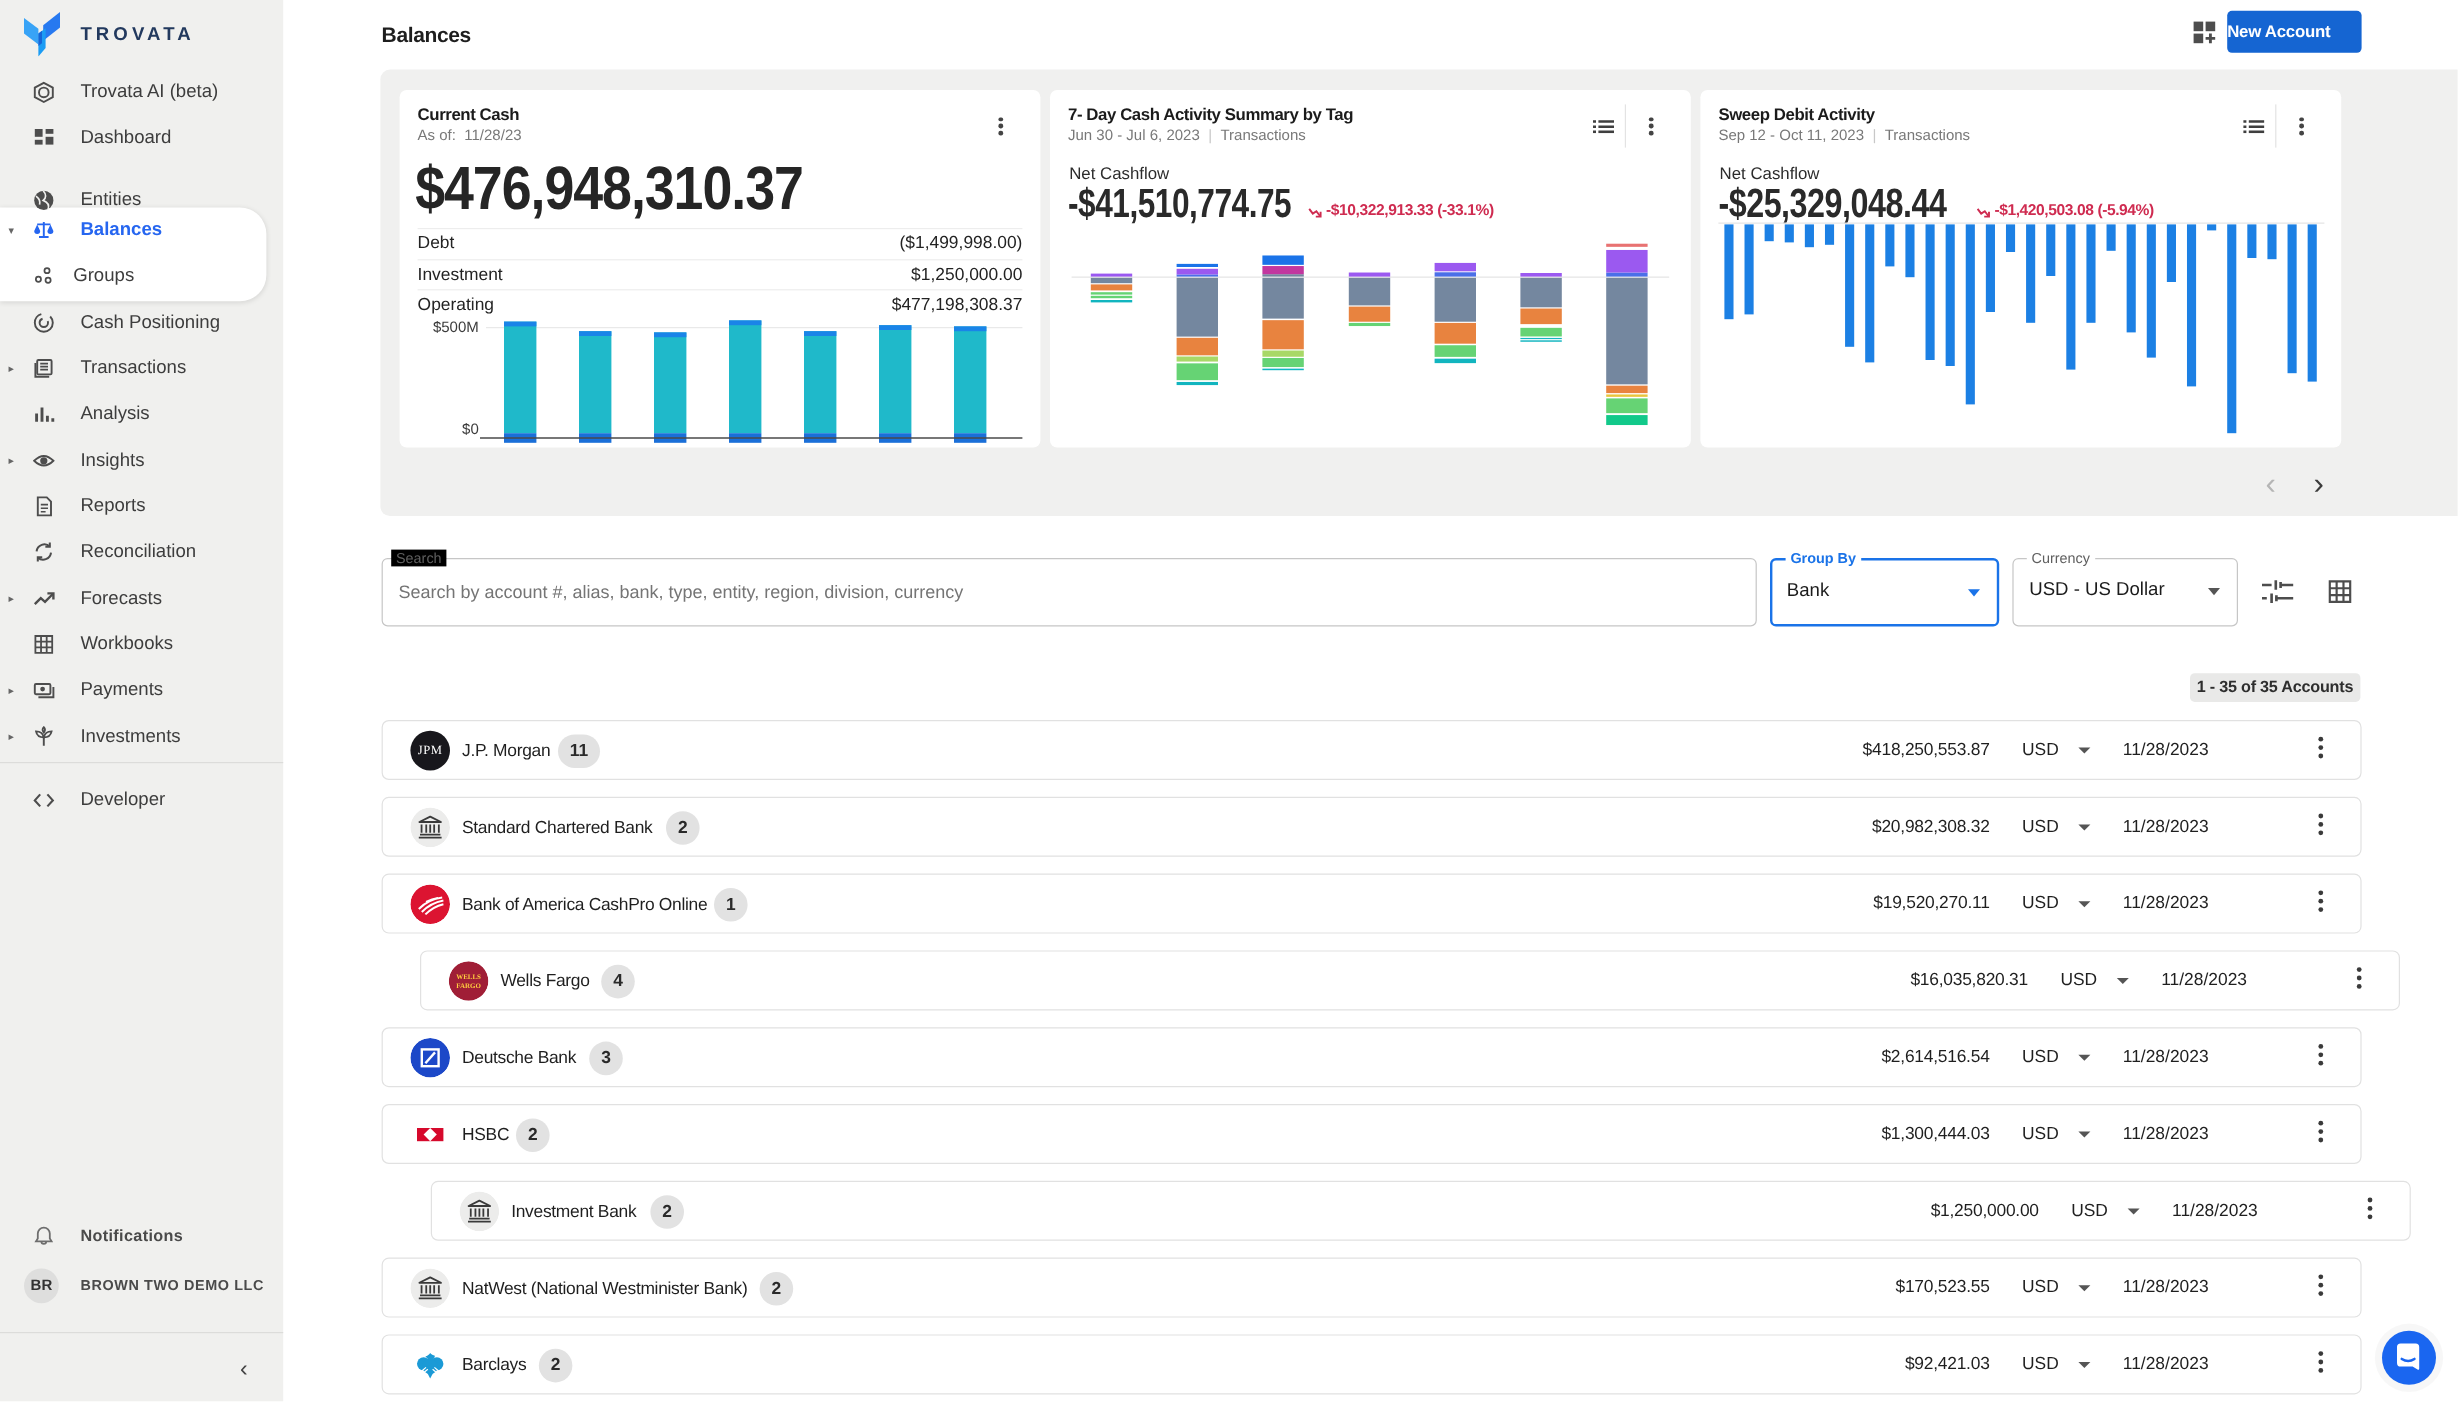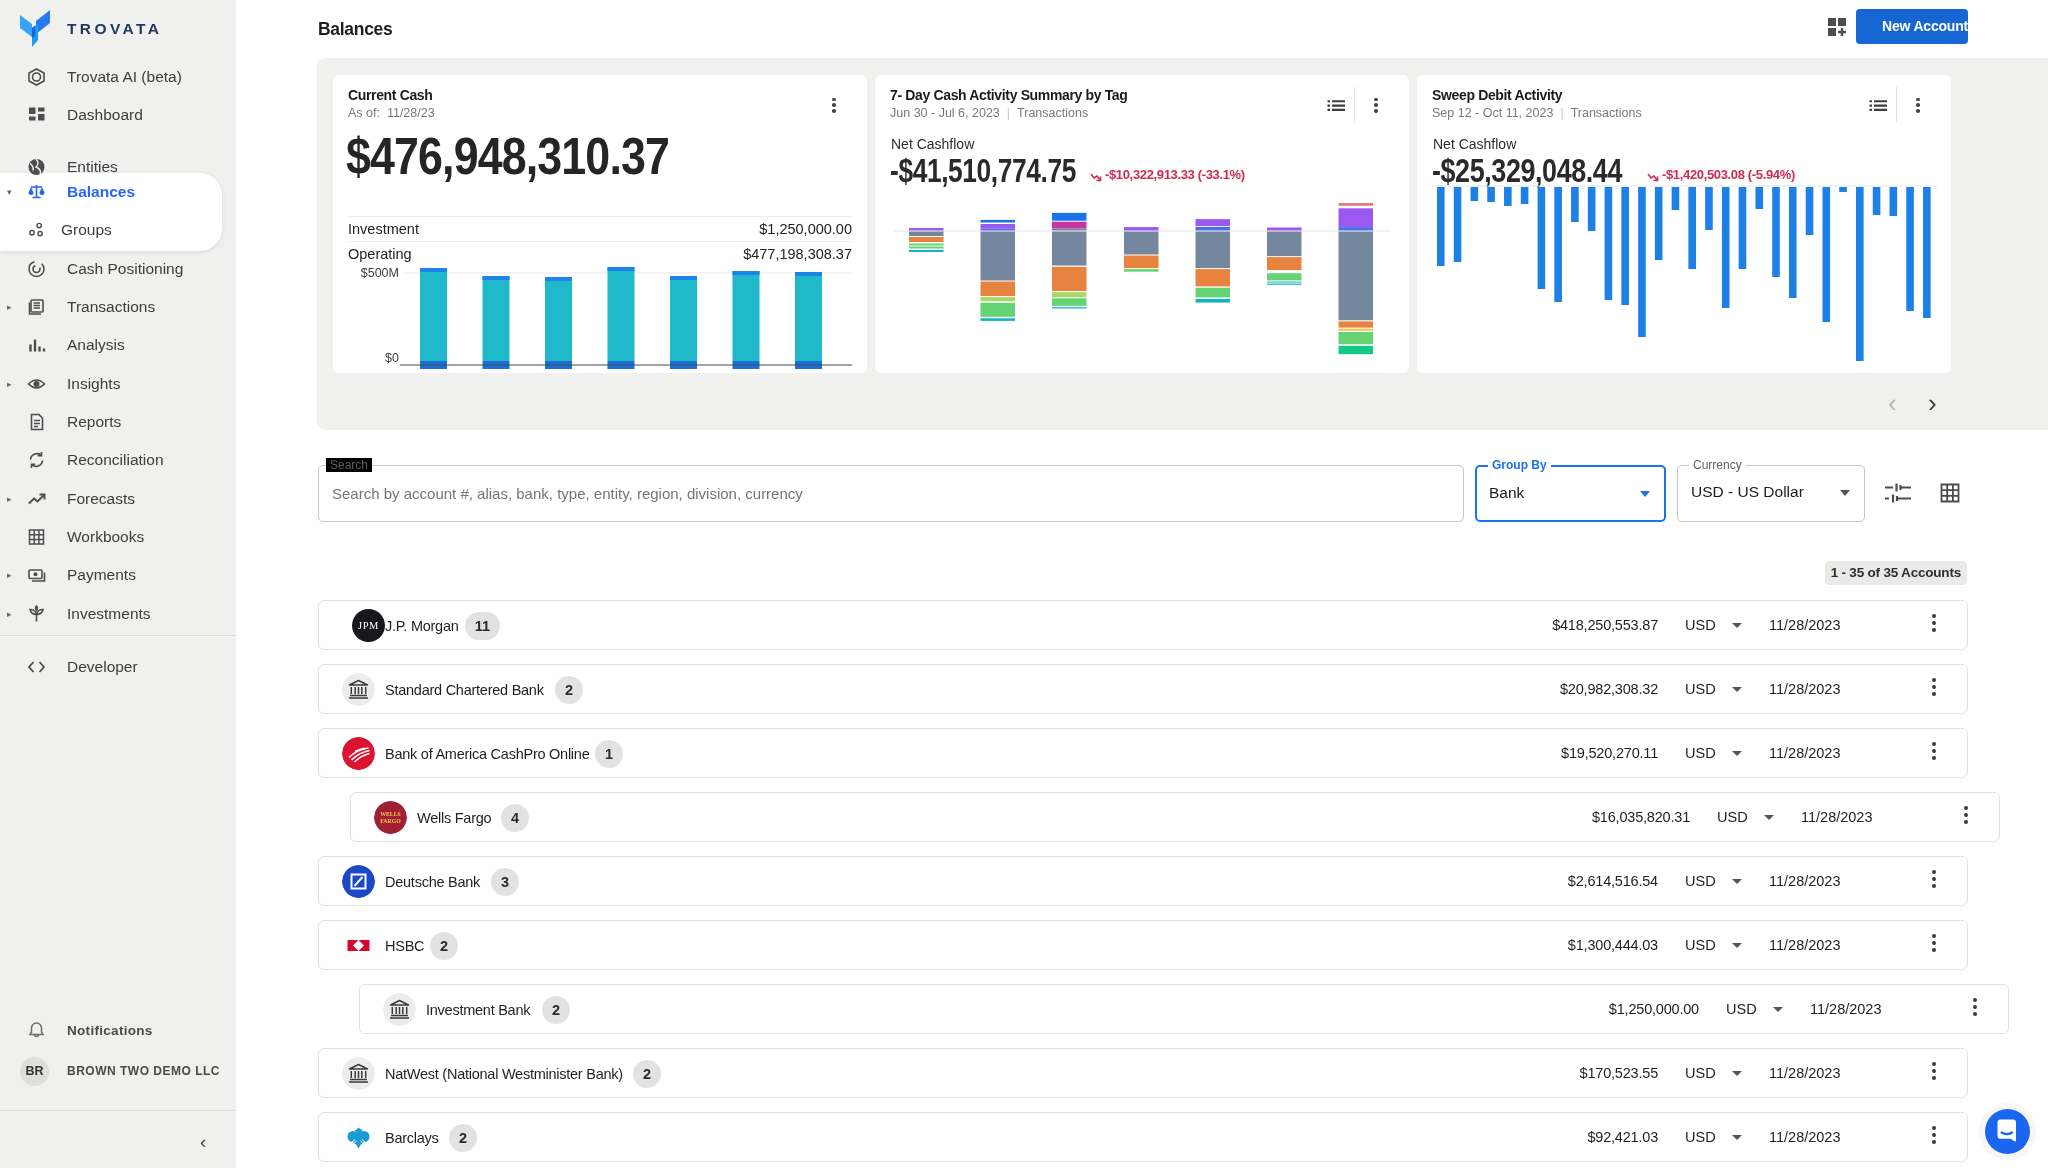--- a/index.html
+++ b/index.html
@@ -18,21 +18,21 @@
 #activepill { position:absolute; left:0; top:173px; width:222px; height:78px; background:#fff; border-radius:0 22px 22px 0; box-shadow:0 1px 4px rgba(0,0,0,0.10); }
 .nav.active .lb { color:#2666f0; font-weight:bold; }
 #sb-div1 { position:absolute; left:0; top:635px; width:236px; border-top:1px solid #dcdcda; }
 #sb-div2 { position:absolute; left:0; top:1110px; width:236px; border-top:1px solid #dcdcda; }
 #collapse { position:absolute; left:200px; top:1131px; font-size:19px; color:#444; }
 .smalllb { font-size:13.5px !important; font-weight:bold; color:#4a4a4a !important; letter-spacing:0.3px; }
 #bravatar { position:absolute; left:20px; top:1057px; width:29px; height:29px; border-radius:50%; background:#dededd; text-align:center; line-height:29px; font-size:12.5px; font-weight:bold; color:#333; }
 
 
 #pagetitle { position:absolute; left:318px; top:19px; font-size:17.5px; font-weight:bold; color:#1e1e1e; letter-spacing:-0.3px; }
-#newacct { position:absolute; left:1856px; top:9px; width:112px; height:35px; background:#1565d2; color:#fff; border-radius:4px; font-size:14px; font-weight:bold; text-align:right; line-height:35px; letter-spacing:-0.2px; }
+#newacct { position:absolute; left:1856px; top:9px; width:112px; height:35px; background:#1565d2; color:#fff; border-radius:4px; font-size:14px; font-weight:bold; text-align:left; line-height:35px; letter-spacing:-0.2px; }
 #hdrgrid { position:absolute; left:1827px; top:17px; width:20px; height:20px; }
 
 
 #carousel { position:absolute; left:317px; top:58px; width:1801px; height:372px; background:#f0f0ef; border-radius:8px; }
 .card { position:absolute; top:17px; width:534px; height:298px; background:#fff; border-radius:6px; }
 #card1 { left:16px; }
 #card2 { left:558px; }
 #card3 { left:1100px; }
 .ctitle { position:absolute; left:15px; top:12px; font-size:14px; letter-spacing:-0.35px; font-weight:bold; color:#1b1b1b; }
 .csub { position:absolute; left:15px; top:31px; font-size:12.5px; color:#787878; }
@@ -246,20 +246,21 @@
 <div id="carousel">
   <div class="card" id="card1">
     <div class="ctitle">Current Cash</div>
     <div class="csub">As of: &nbsp;11/28/23</div>
     <div class="cmenu">
           <i></i>
           <i></i>
           <i></i>
         </div>
     <div id="cc-big" style="transform: scaleX(0.878);">$476,948,310.37</div>
+    <div class="ccrow" style="top:115px;">Debt<b>($1,499,998.00)</b></div>
     <div class="ccrow" style="top:140.5px;">Investment<b>$1,250,000.00</b></div>
     <div class="ccrow" style="top:166px;">Operating<b>$477,198,308.37</b></div>
     <svg id="chart1" style="position:absolute;left:0;top:0;" width="534" height="298">
           <text x="66" y="202" font-size="12.5" fill="#3c3c3c" text-anchor="end">$500M</text>
           <text x="66" y="287" font-size="12.5" fill="#3c3c3c" text-anchor="end">$0</text>
           <line x1="72" y1="198" x2="519" y2="198" stroke="#e9e9e9" stroke-width="1"></line>
           <rect x="87" y="193" width="27" height="93" fill="#1fb9ca"></rect>
           <rect x="87" y="193" width="27" height="4" fill="#1a84e8"></rect>
           <rect x="87" y="286" width="27" height="8" fill="#1a6fd8"></rect>
           <rect x="149.5" y="201" width="27" height="85" fill="#1fb9ca"></rect>
@@ -426,21 +427,21 @@
       <path d="M12.5 1.5 V9.5 M9 12.5 V20.5" stroke="#4d4d4d" stroke-width="2.2"></path>
       <path d="M16.5 3 V8 M13 14 V19" stroke="#4d4d4d" stroke-width="2.2"></path>
     </svg>
 <svg id="gridicon2" class="abs" style="left:1940px;top:483px;" width="20" height="20" viewBox="0 0 20 20">
       <path d="M1.5 1.5 H18.5 V18.5 H1.5 Z M1.5 7.2 H18.5 M1.5 12.9 H18.5 M7.2 1.5 V18.5 M12.9 1.5 V18.5" fill="none" stroke="#4d4d4d" stroke-width="1.8"></path>
     </svg>
 <div id="chip">1 - 35 of 35 Accounts</div>
 
 <div id="rows">
       <div class="brow" style="top:600px;">
-        <div class="logo" style="background:#18171c;color:#fff;text-align:center;line-height:33px;font-family:'Liberation Serif',serif;font-size:10.5px;letter-spacing:0.5px;margin-left:10px;">JPM</div>
+        <div class="logo" style="background:#18171c;color:#fff;text-align:center;line-height:33px;font-family:'Liberation Serif',serif;font-size:10.5px;letter-spacing:0.5px;">JPM</div>
         <span class="bname">J.P. Morgan</span>
         <span class="cnt" style="left:146px;width:35px;">11</span>
         <span class="amt">$418,250,553.87</span>
         <span class="usd">USD</span>
         <span class="ucar"></span>
         <span class="date">11/28/2023</span>
         <span class="dots">
           <i></i>
           <i></i>
           <i></i>

